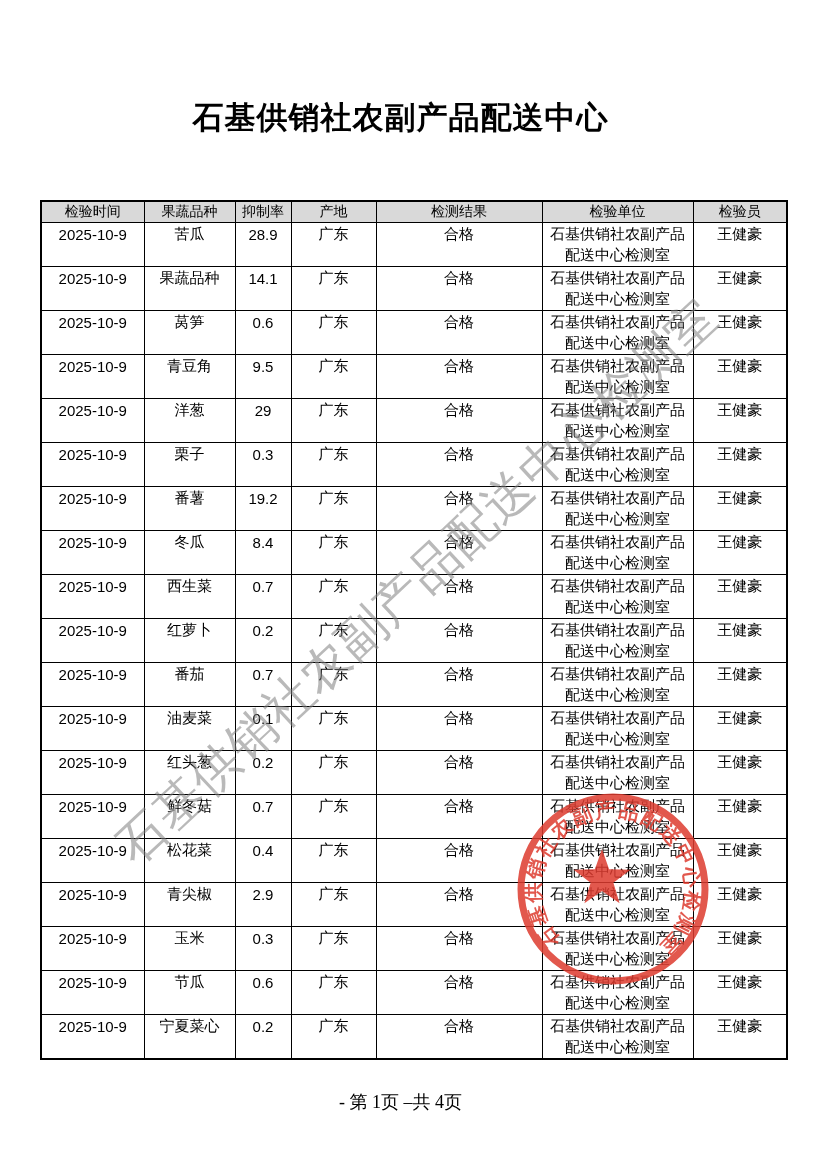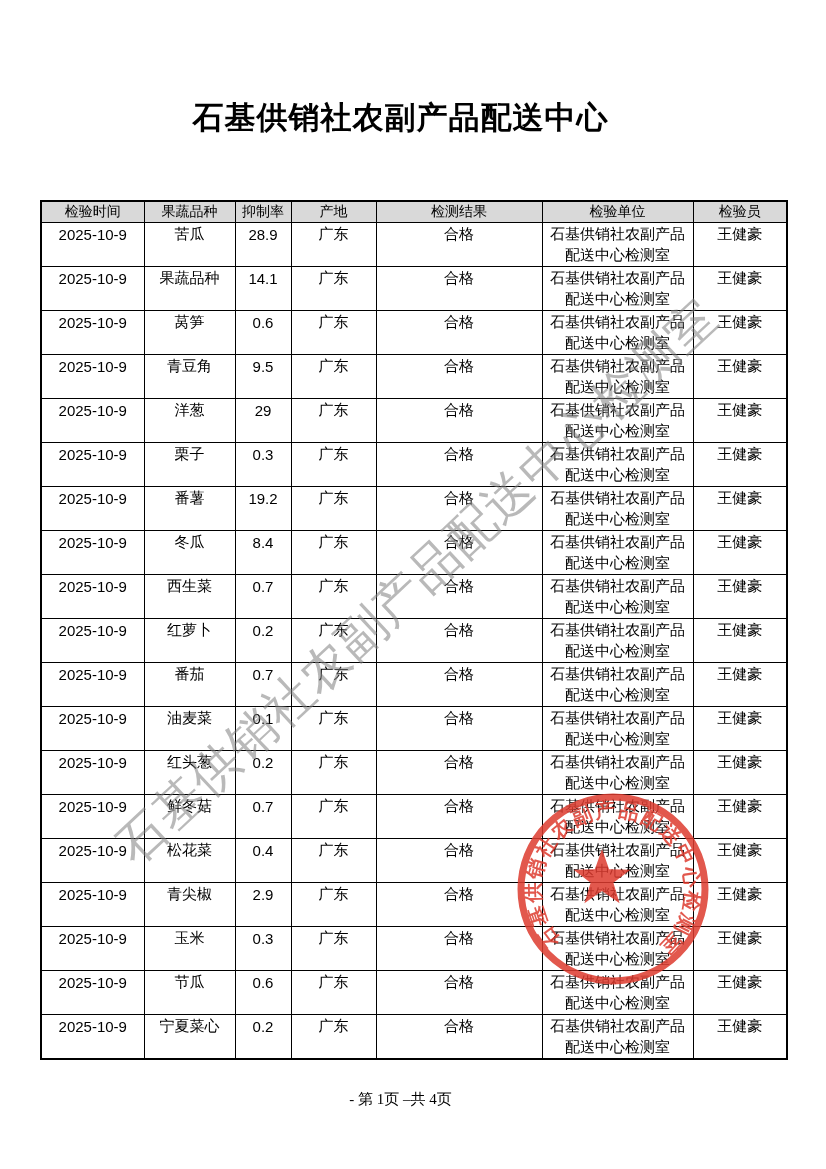--- a/index.html
+++ b/index.html
@@ -92,21 +92,21 @@
     z-index: 3;
     opacity: 0.85;
     pointer-events: none;
   }
   .page-footer {
     position: absolute;
     top: 1090px;
     left: 0;
     width: 100%;
     text-align: center;
-    font-size: 15px;
+    font-size: 18px;
     z-index: 1;
   }
 </style>
 </head>
 <body>
 
 <div class="page">
 
   <div class="title-block">
     <div class="title-line1">石基供销社农副产品配送中心</div>

